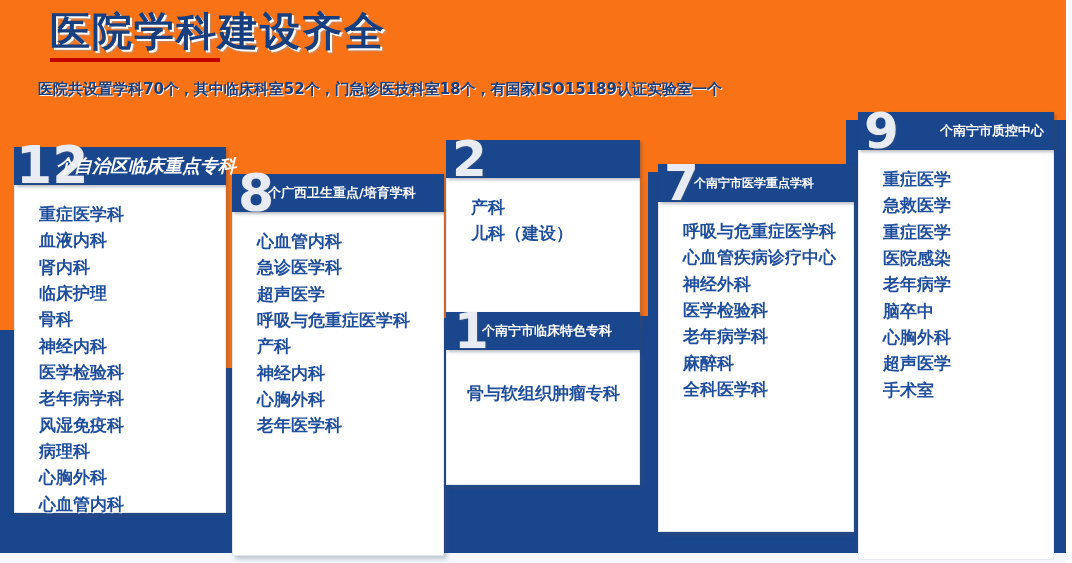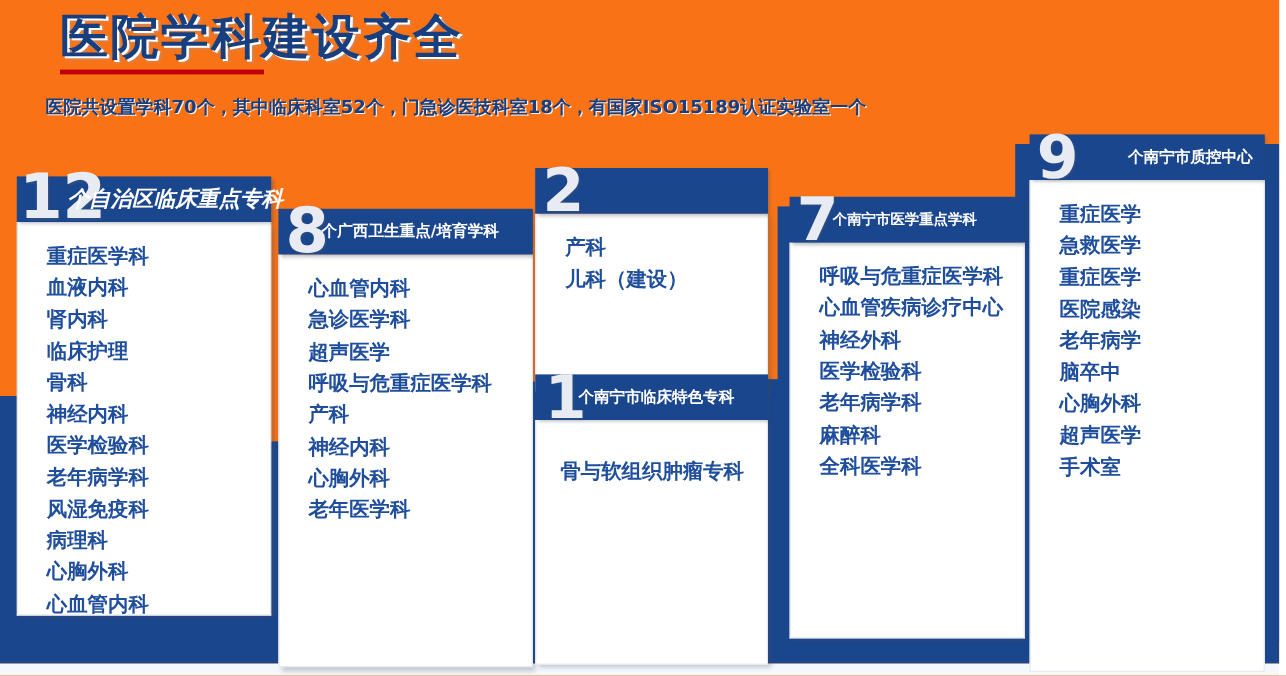--- a/index.html
+++ b/index.html
@@ -113,21 +113,21 @@
   #col2 .card-body{height:344px;}
   #col2 .card-num{left:6px;bottom:-7px;font-size:52px;}
   #col2 .card-head-label{margin-left:36px;font-size:13px;}
 
   #col3{left:446px;top:140px;width:194px;}
   #col3 .card-body{height:148px;}
   #col3 .card-num{left:6px;bottom:-6px;}
   #col3 .card-head-label{margin-left:34px;font-size:13px;}
 
   #col3b{left:446px;top:312px;width:194px;}
-  #col3b .card-body{height:204px;}
+  #col3b .card-body{height:135px;}
   #col3b .card-num{left:8px;bottom:-6px;}
   #col3b .card-head-label{margin-left:36px;font-size:13px;}
   #col3b .card-body{padding-left:20px;padding-top:30px;}
 
   #col4{left:658px;top:164px;width:196px;}
   #col4 .card-body{height:330px;}
   #col4 .card-num{left:6px;bottom:-6px;}
   #col4 .card-head-label{margin-left:36px;font-size:12px;}
 
   #col5{left:858px;top:112px;width:196px;}

